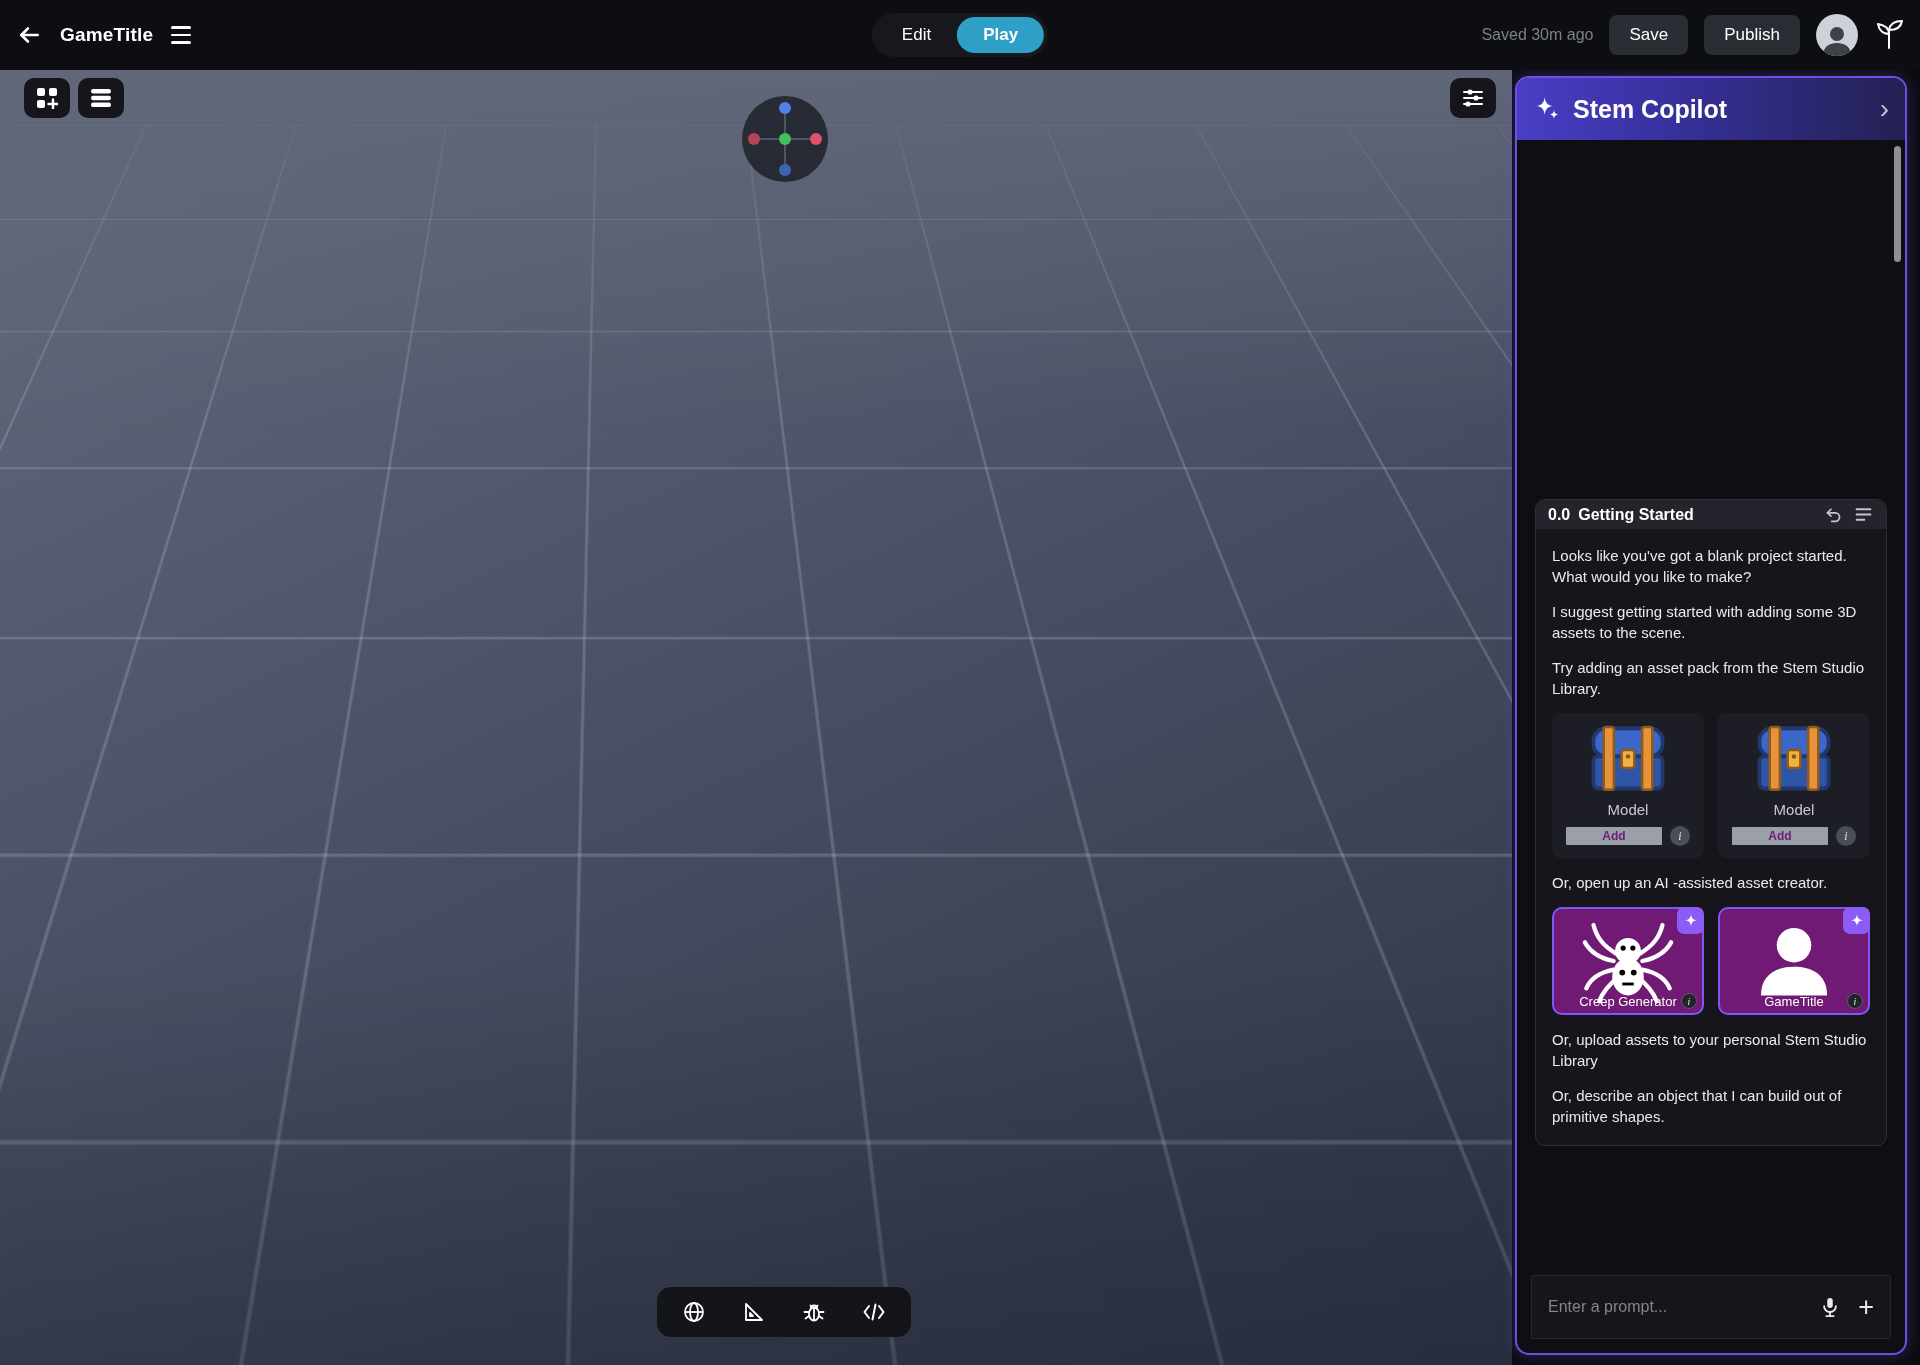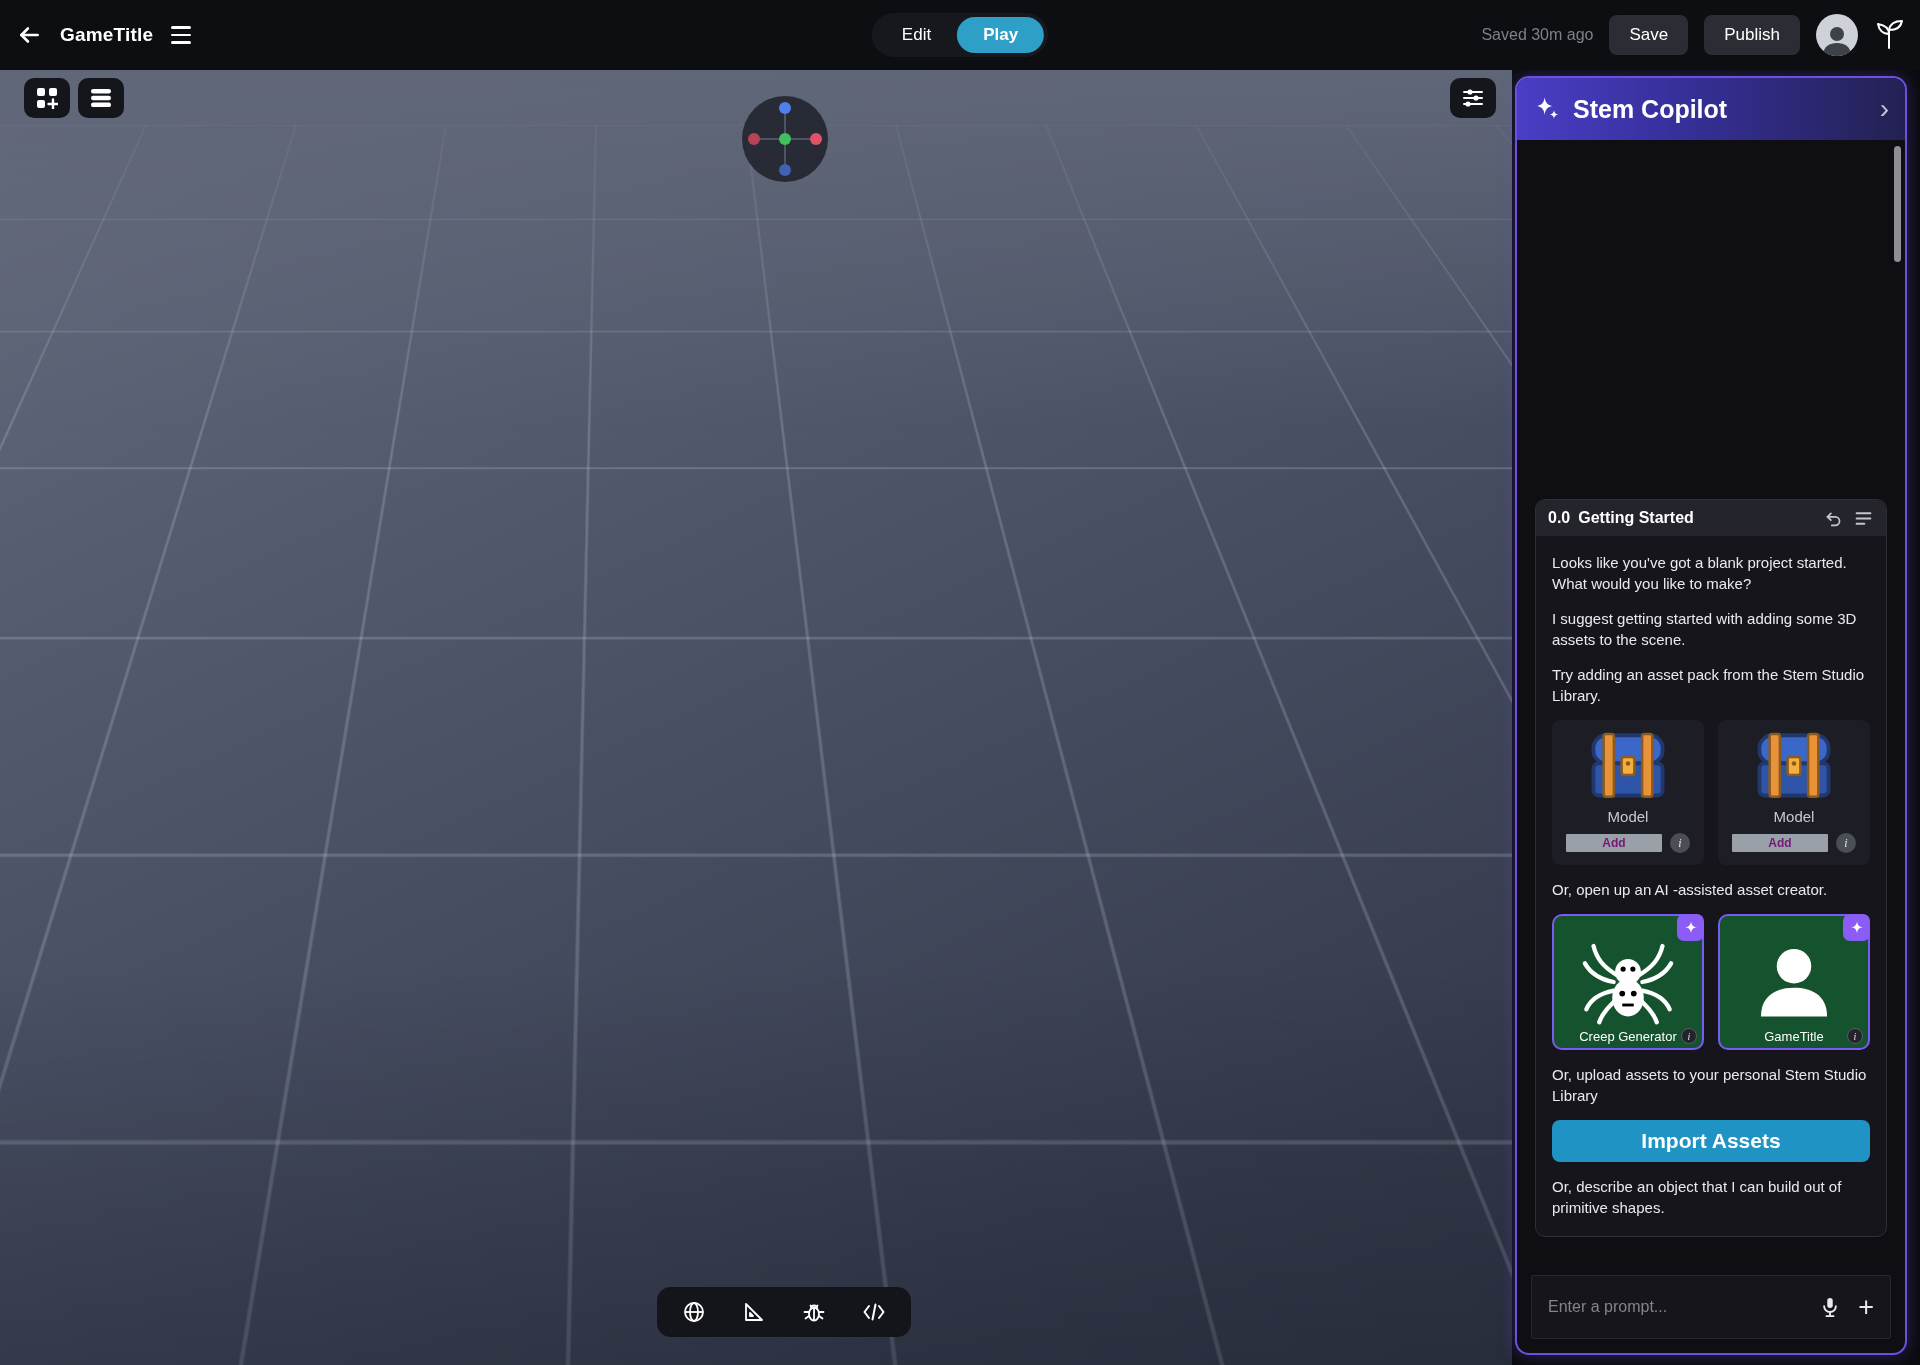--- a/index.html
+++ b/index.html
@@ -71,40 +71,40 @@
     background:linear-gradient(90deg,#4a3ec6 0%,#37309c 40%,#232153 100%); }
   .cp-title { font-size:25px; font-weight:700; flex:1; }
   .cp-chevron { font-size:28px; color:#c3c4d6; background:none; border:none; cursor:pointer; line-height:1; }
 
   .cp-scroll { flex:1; position:relative; padding:0 18px; overflow:hidden; }
   .scroll-thumb { position:absolute; right:4px; top:6px; width:7px; height:116px;
     background:#8e8e97; border-radius:4px; cursor:grab; }
 
   .msg-card { margin-top:359px; border:1px solid #2e2e37; border-radius:10px; overflow:hidden;
     background:#15151b; }
-  .msg-head { height:36px; background:#24242c; display:flex; align-items:center; gap:8px; padding:0 12px; }
+  .msg-head { height:29px; background:#24242c; display:flex; align-items:center; gap:8px; padding:0 12px; }
   .msg-num { font-size:16px; font-weight:700; }
   .msg-title { font-size:16px; font-weight:600; flex:1; }
   .msg-head .icon-btn { color:#c4c5cf; width:22px; height:22px; }
   .msg-body { padding:16px; }
   .msg-body p { font-size:15px; line-height:1.4; color:#e9eaef; margin-bottom:14px; }
 
   .model-row { display:flex; gap:14px; margin-bottom:14px; }
   .model-card { flex:1; background:#1d1d25; border-radius:8px; padding:10px 10px 12px;
     display:flex; flex-direction:column; align-items:center; cursor:pointer; }
   .model-card .label { font-size:15px; color:#c7c9d1; margin:6px 0 8px; }
   .model-actions { display:flex; align-items:center; justify-content:space-between; width:100%; padding:0 4px; }
   .add-btn { width:96px; height:18px; border:none; border-radius:1px; background:#9aa0a8;
     color:#701a75; font-size:12px; font-family:inherit; font-weight:700; cursor:pointer; }
   .info-dot { width:20px; height:20px; border-radius:50%; background:#4a4e57; color:#e3e4e9;
     font-size:12px; font-style:italic; font-family:"Liberation Serif", serif; display:flex;
     align-items:center; justify-content:center; cursor:pointer; border:none; }
 
   .creator-row { display:flex; gap:14px; margin-bottom:14px; }
-  .creator-card { position:relative; width:153px; height:136px; background:#14532d;
+  .creator-card { position:relative; width:153px; height:108px; background:#701a75;
     border:2px solid #7a5af5; border-radius:10px; display:flex; align-items:center;
     justify-content:center; cursor:pointer; }
   .spark-badge { position:absolute; top:-2px; right:-2px; width:27px; height:27px;
     background:#8b5cf6; border-radius:7px; display:flex; align-items:center; justify-content:center; }
   .creator-label { position:absolute; left:0; right:0; bottom:4px; text-align:center;
     font-size:13px; color:#fff; }
   .creator-card .info-dot { position:absolute; right:5px; bottom:4px; width:16px; height:16px;
     font-size:10px; background:#23232b; border:1px solid #5a5b66; }
 
   .import-btn { width:100%; height:42px; border:none; border-radius:8px; background:#2093c5;
@@ -387,21 +387,20 @@
                   <path d="M12 2 C12.8 8 15 10.2 21 11 C15 11.8 12.8 14 12 20 C11.2 14 9 11.8 3 11 C9 10.2 11.2 8 12 2 Z"></path>
                 </svg>
             </span>
             <span class="creator-label">GameTitle</span>
             <button class="info-dot">i</button>
           </div>
         </div>
 
         <p>Or, upload assets to your personal Stem Studio Library</p>
 
-        <button class="import-btn">Import Assets</button>
 
         <p style="margin-bottom:2px;">Or, describe an object that I can build out of primitive shapes.</p>
       </div>
     </div>
   </div>
 
   <div class="prompt-bar">
     <input class="prompt-input" type="text" placeholder="Enter a prompt..." style="">
     <button class="icon-btn">
       <span>

